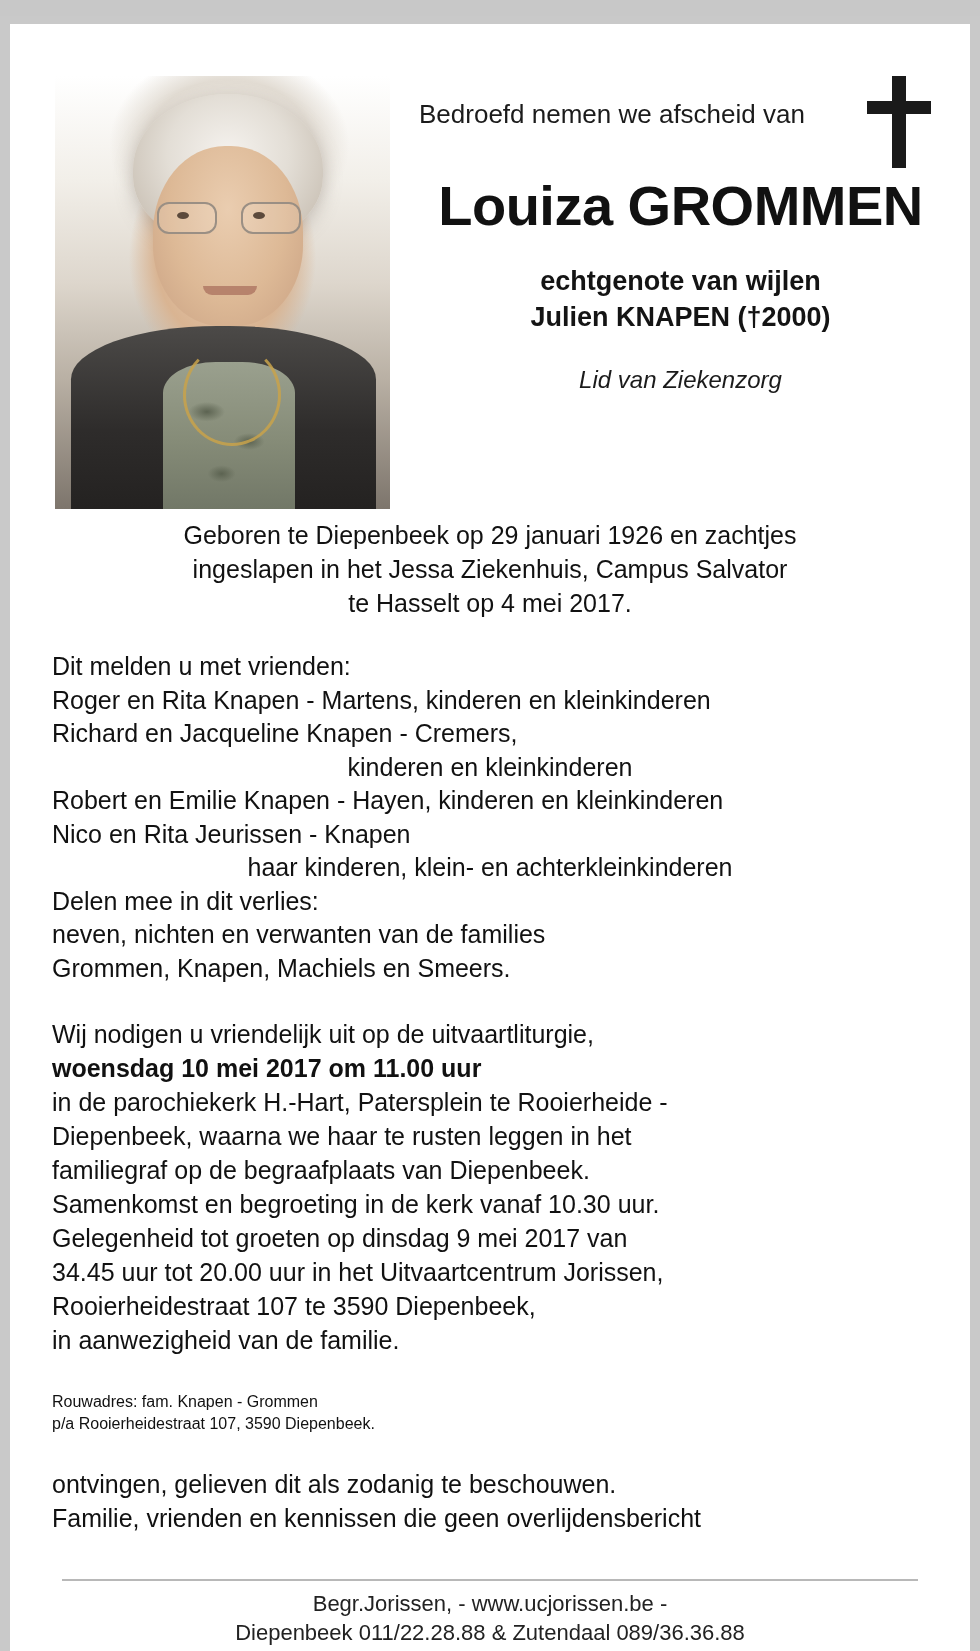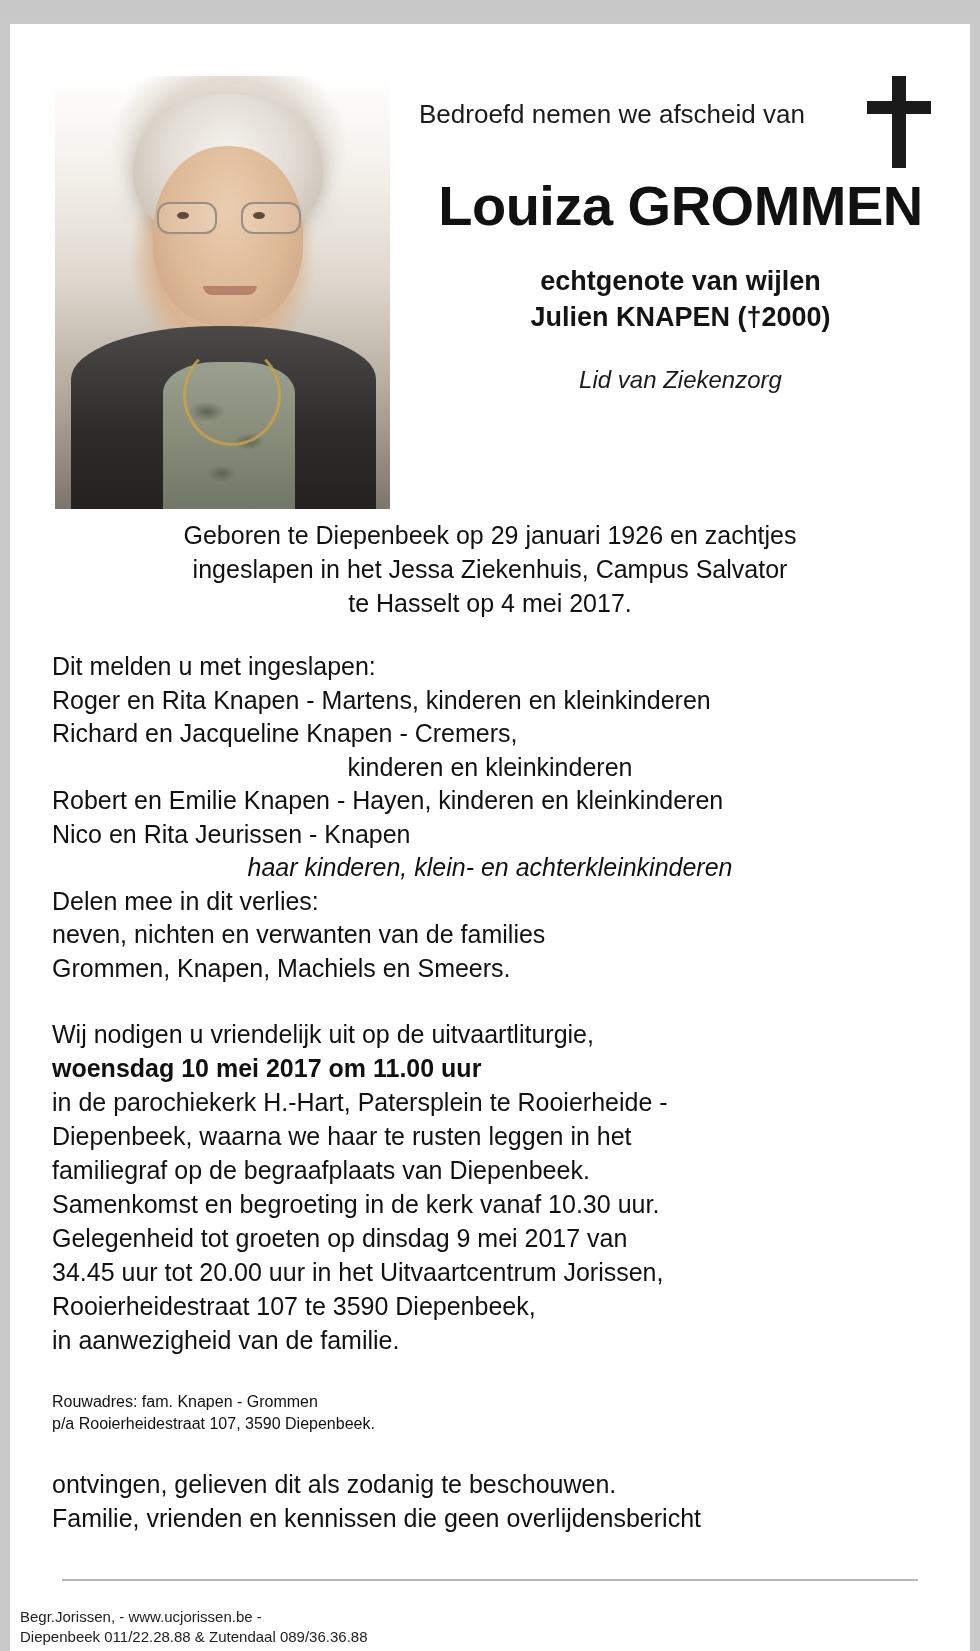--- a/index.html
+++ b/index.html
@@ -228,21 +228,20 @@
   .family {
     margin-top: 30px;
     font-size: 25px;
     line-height: 1.34;
     text-align: left;
   }
   .family .indent {
     text-align: center;
   }
   .family .ital {
-    font-style: italic;
     text-align: center;
   }
   .invite {
     margin-top: 32px;
     text-align: left;
     font-size: 25px;
     line-height: 1.36;
   }
   .invite .strong {
     font-weight: bold;
@@ -257,21 +256,22 @@
     margin-top: 34px;
     font-size: 25px;
     line-height: 1.34;
     text-align: left;
   }
   .footer {
     position: absolute;
     left: 10px;
     right: 10px;
     bottom: 12px;
-    font-size: 15px;
+    text-align: center;
+    font-size: 22px;
     color: #222;
     line-height: 1.33;
     padding-top: 8px;
   }
   .footer-rule {
     position: absolute;
     left: 52px;
     right: 52px;
     bottom: 78px;
     height: 2px;
@@ -319,21 +319,21 @@
       </div>
     </div>
 
     <div class="block birth">
       <div>Geboren te Diepenbeek op 29 januari 1926 en zachtjes</div>
       <div>ingeslapen in het Jessa Ziekenhuis, Campus Salvator</div>
       <div>te Hasselt op 4 mei 2017.</div>
     </div>
 
     <div class="block family">
-      <div>Dit melden u met ingeslapen:</div>
+      <div>Dit melden u met vrienden:</div>
       <div>Roger en Rita Knapen - Martens, kinderen en kleinkinderen</div>
       <div>Richard en Jacqueline Knapen - Cremers,</div>
       <div class="indent">kinderen en kleinkinderen</div>
       <div>Robert en Emilie Knapen - Hayen, kinderen en kleinkinderen</div>
       <div>Nico en Rita Jeurissen - Knapen</div>
       <div class="ital">haar kinderen, klein- en achterkleinkinderen</div>
       <div>Delen mee in dit verlies:</div>
       <div>neven, nichten en verwanten van de families</div>
       <div>Grommen, Knapen, Machiels en Smeers.</div>
     </div>

